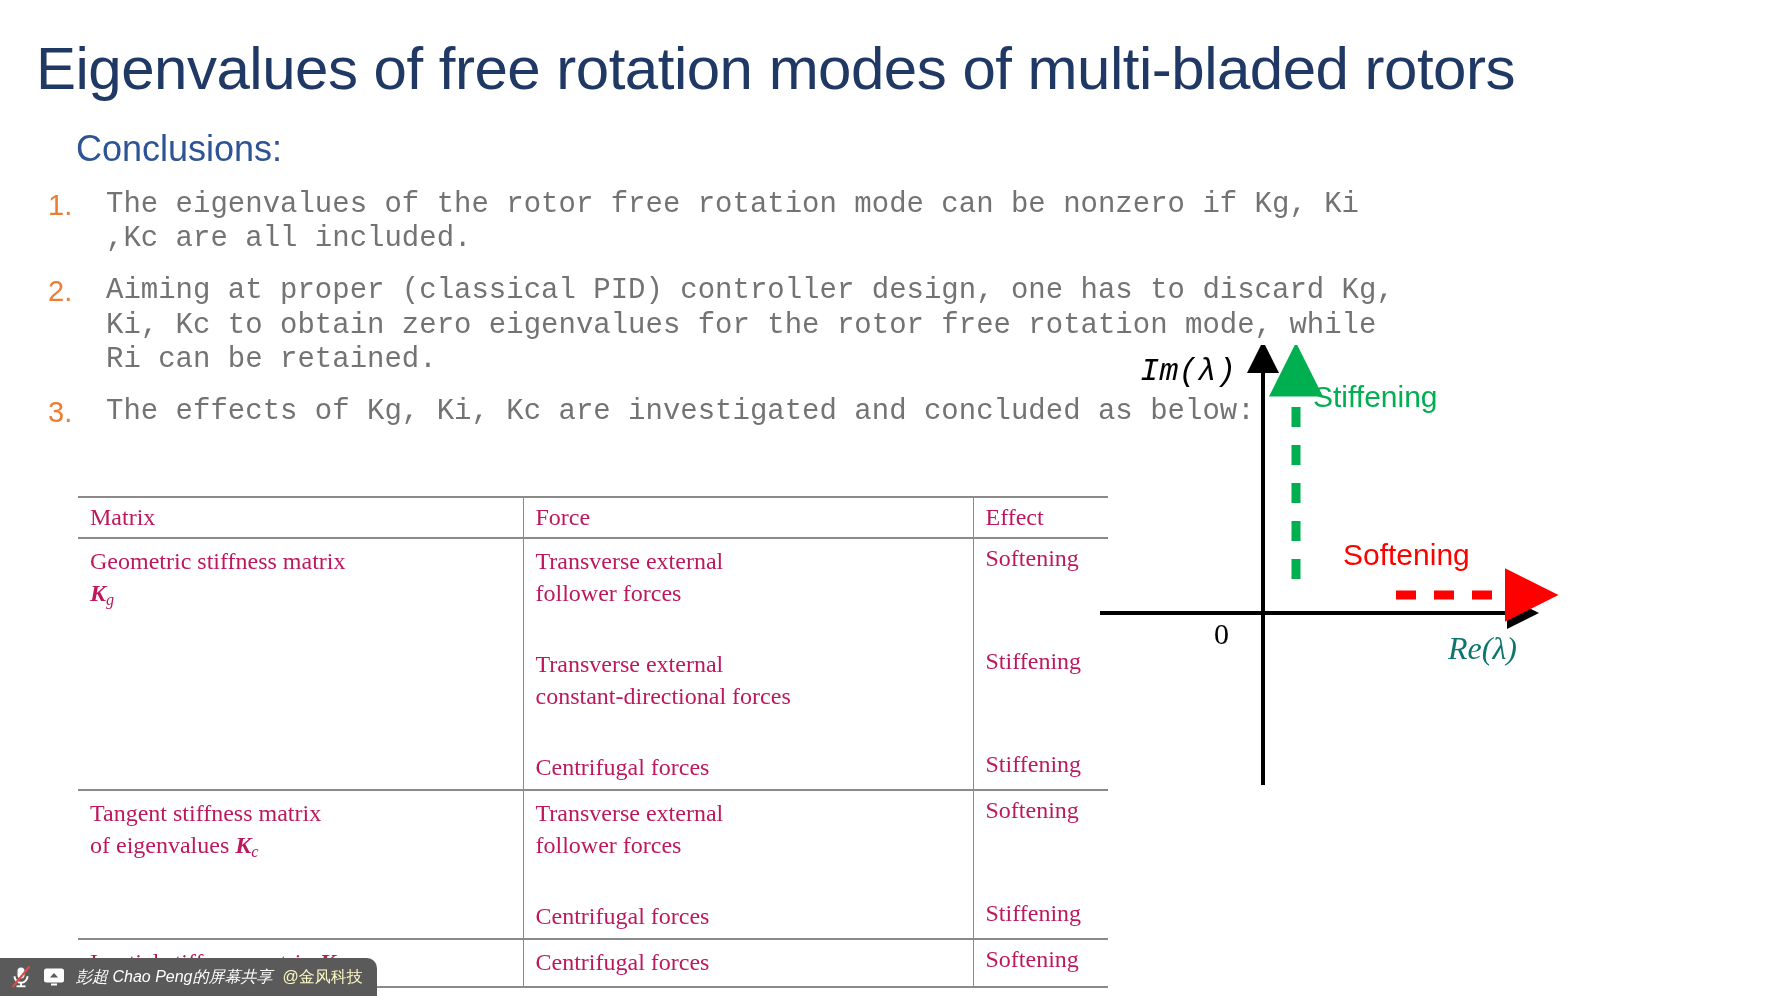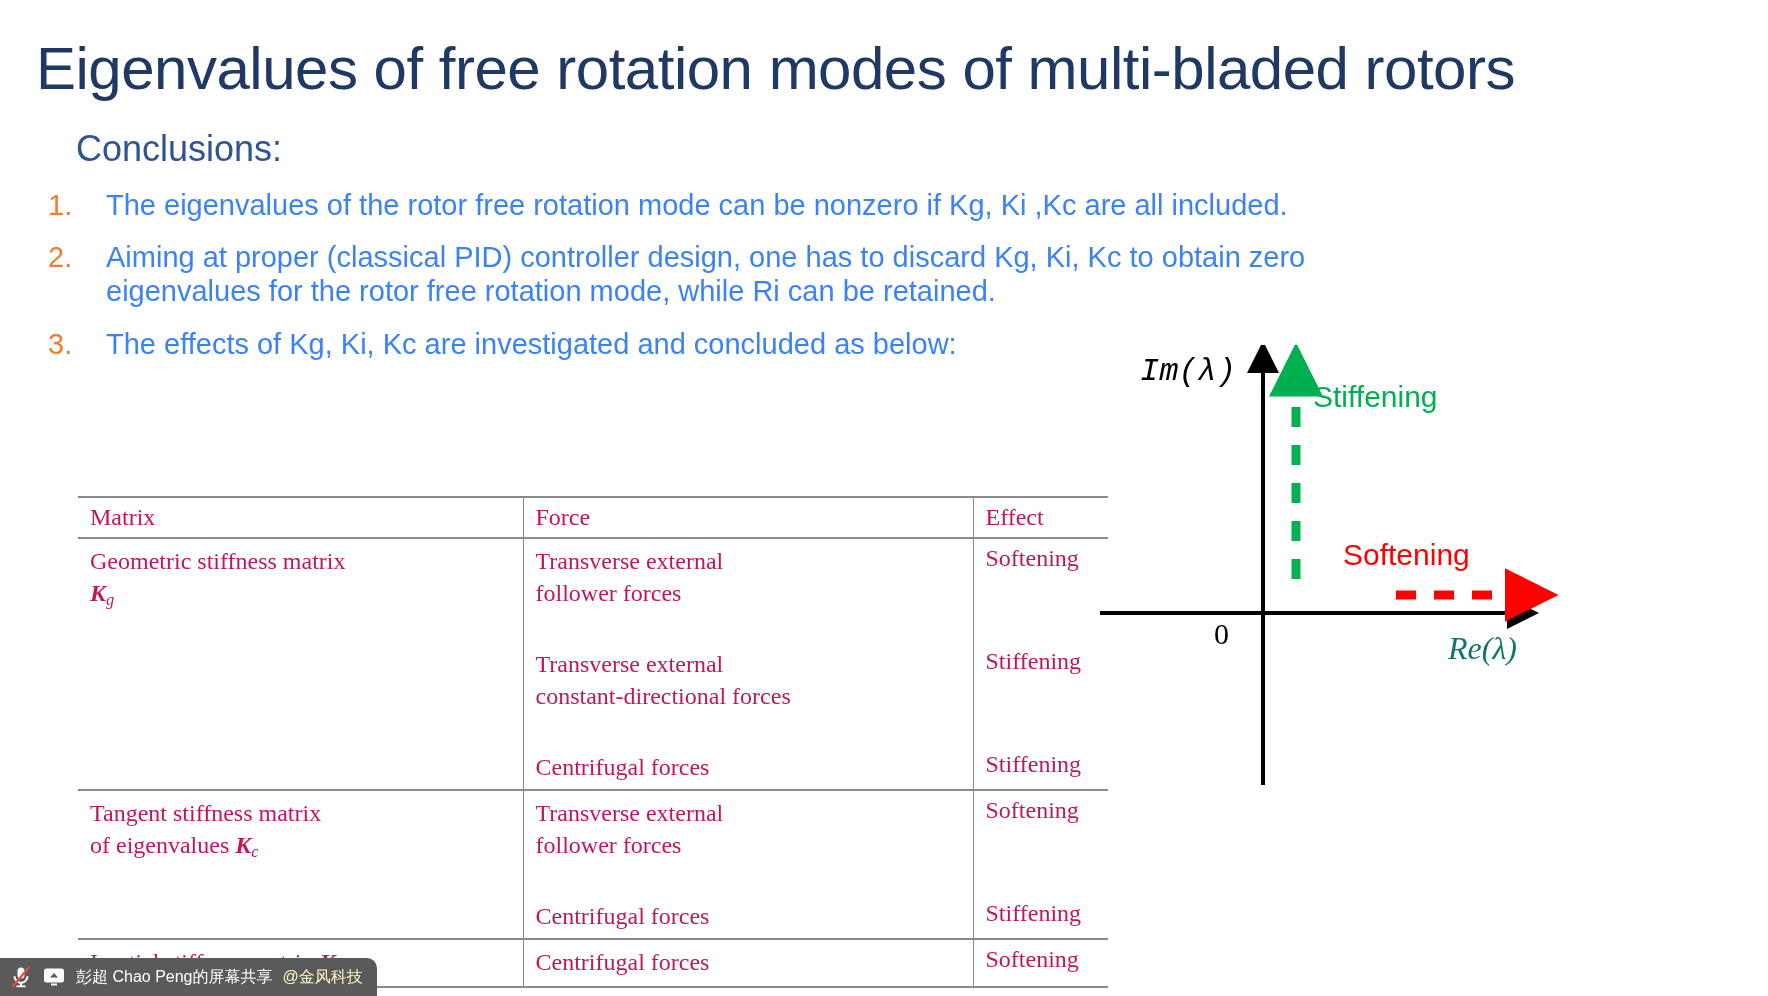--- a/index.html
+++ b/index.html
@@ -54,24 +54,25 @@
     margin-bottom: 18px;
   }
   .conclusion-num {
     color: #ED7D31;
     font-size: 29px;
     width: 58px;
     flex: 0 0 58px;
     line-height: 1.18;
   }
   .conclusion-text {
-    color: #3b82f6;
+    color: #737373;
     font-size: 29px;
     line-height: 1.18;
     flex: 1 1 auto;
+    font-family: Liberation Mono, monospace;
   }
 
   
   .effects-table-wrap {
     position: absolute;
     left: 78px;
     top: 496px;
     width: 1030px;
   }
   table.effects-table {
@@ -167,21 +168,21 @@
     display: flex;
     align-items: center;
     gap: 10px;
     padding: 0 14px 0 10px;
     background: #5A5A5A;
     border-top-right-radius: 10px;
     color: #ffffff;
     font-size: 16px;
   }
   .share-bar .icon { display: flex; align-items: center; }
-  .share-name { color: #ffffff; white-space: nowrap; }
+  .share-name { color: #ffffff; white-space: nowrap; font-style: italic; }
   .share-org  { color: #fef9c3; white-space: nowrap; }
 </style>
 </head>
 <body>
 
 <div class="slide-title">Eigenvalues of free rotation modes of multi-bladed rotors</div>
 
 <div class="conclusions-heading">Conclusions:</div>
 
 <div class="conclusion-list">

